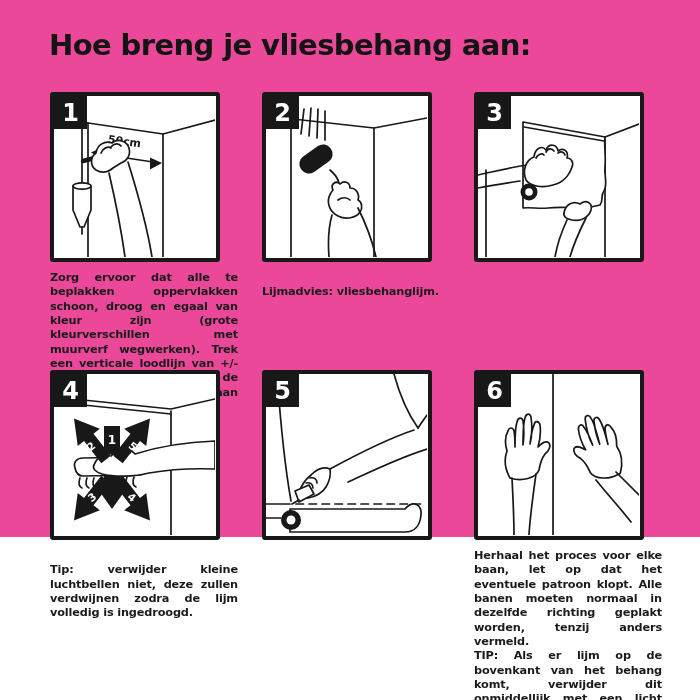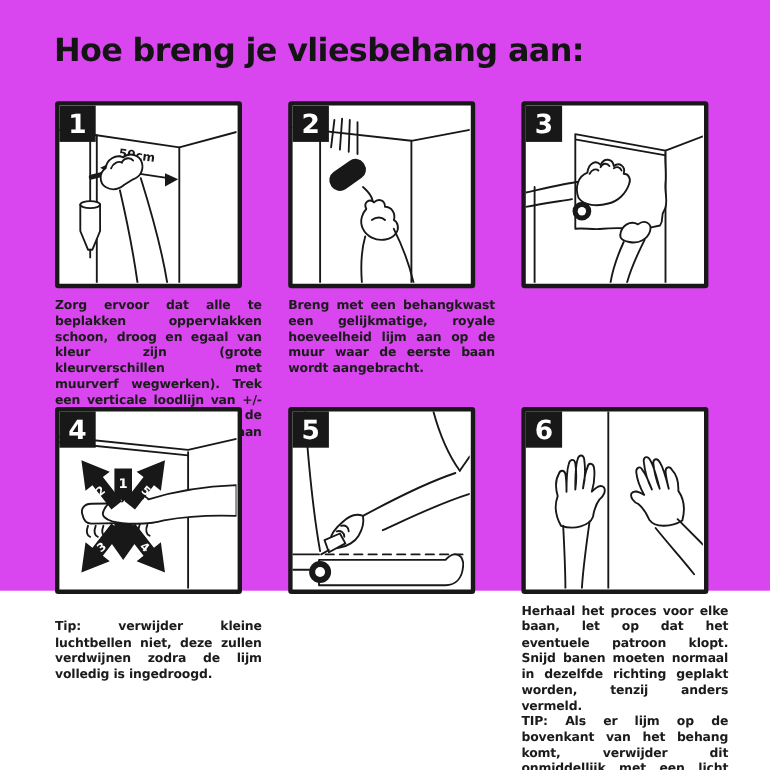--- a/index.html
+++ b/index.html
@@ -1,21 +1,21 @@
 <!DOCTYPE html>
 <html><head>
 <meta charset="utf-8">
 <style>
   html,body { margin:0; padding:0; background:#ffffff; }
   body {
     width:700px; height:700px; overflow:hidden;
     font-family:"DejaVu Sans","Liberation Sans",sans-serif;
     color:#181818;
   }
-  .page { position:relative; width:700px; height:537px; background:#d946ef; }
+  .page { position:relative; width:700px; height:537px; background:#ec4899; }
 
   .title {
     position:absolute; left:49px; top:28px; margin:0;
     font-size:29px; font-weight:bold; letter-spacing:-0.6px; color:#141414;
     white-space:nowrap;
   }
 
   .frame {
     position:absolute; width:170px; height:170px;
     border:4.5px solid #181818; border-radius:3px;
@@ -113,21 +113,21 @@
       </g>
       <g>
         <path class="ln wfill" d="M67,94 C64,88 70,84 74,88 C78,84 84,86 84,92 C90,92 94,98 92,104 C96,106 97,112 94,116 C90,122 80,124 72,120 C64,116 61,108 63,101 C64,98 65,96 67,94 Z"></path>
         <path class="ln" d="M72,104 C76,101 81,101 84,104"></path>
         <path class="ln" d="M66,119 C62,133 62,148 63,161"></path>
         <path class="ln" d="M92,112 C100,128 106,144 110,161"></path>
       </g>
     </svg>
   </div>
   <div class="caption c1 cap0">
-    <p>Breng met een behangkwast een gelijkmatige, royale hoeveelheid lijm aan op de muur waar de eerste baan wordt aangebracht.</p>
+    <p class="gap">Lijmadvies: vliesbehanglijm.</p>
   </div>
 
   <div class="frame c2 fr0">
     <div class="badge">
       <span>3</span>
     </div>
     <svg width="161" height="161" viewBox="0 0 161 161">
       <g>
         <path class="ln" d="M127,41 L161,28"></path>
         <path class="ln" d="M127,43 V161"></path>
@@ -243,17 +243,17 @@
       <g>
         <g transform="translate(169,0) scale(-1,1) rotate(14 49 80)">
           <path class="ln wfill" d="M32,104 C27,95 26,85 29,77 C27,70 27,62 30,57 C31,53 35,53 36,57 C37,62 37,68 37,73 C37,64 37,54 39,48 C40,43 44,43 45,47 C46,54 46,64 45,71 C45,60 45,50 47,44 C48,39 52,39 53,43 C54,50 54,62 52,70 C53,62 54,55 56,51 C57,46 61,47 62,51 C63,58 62,66 60,73 C64,69 68,66 71,69 C73,72 71,77 67,80 C64,84 62,90 61,96 C58,104 44,108 32,104 Z"></path>
         </g>
         <path class="ln" d="M138,98 C147,107 155,115 161,121"></path>
         <path class="ln" d="M118,106 C130,121 143,135 153,148"></path>
       </g>
     </svg>
   </div>
   <div class="caption c2 cap1">
-    <p>Herhaal het proces voor elke baan, let op dat het eventuele patroon klopt. Snijd banen moeten normaal in dezelfde richting geplakt worden, tenzij anders vermeld.</p>
+    <p>Herhaal het proces voor elke baan, let op dat het eventuele patroon klopt. Alle banen moeten normaal in dezelfde richting geplakt worden, tenzij anders vermeld.</p>
     <p>TIP: Als er lijm op de bovenkant van het behang komt, verwijder dit onmiddellijk met een licht vochtige doek (deppen).</p>
   </div>
 
 </div>
 
 </body></html>

